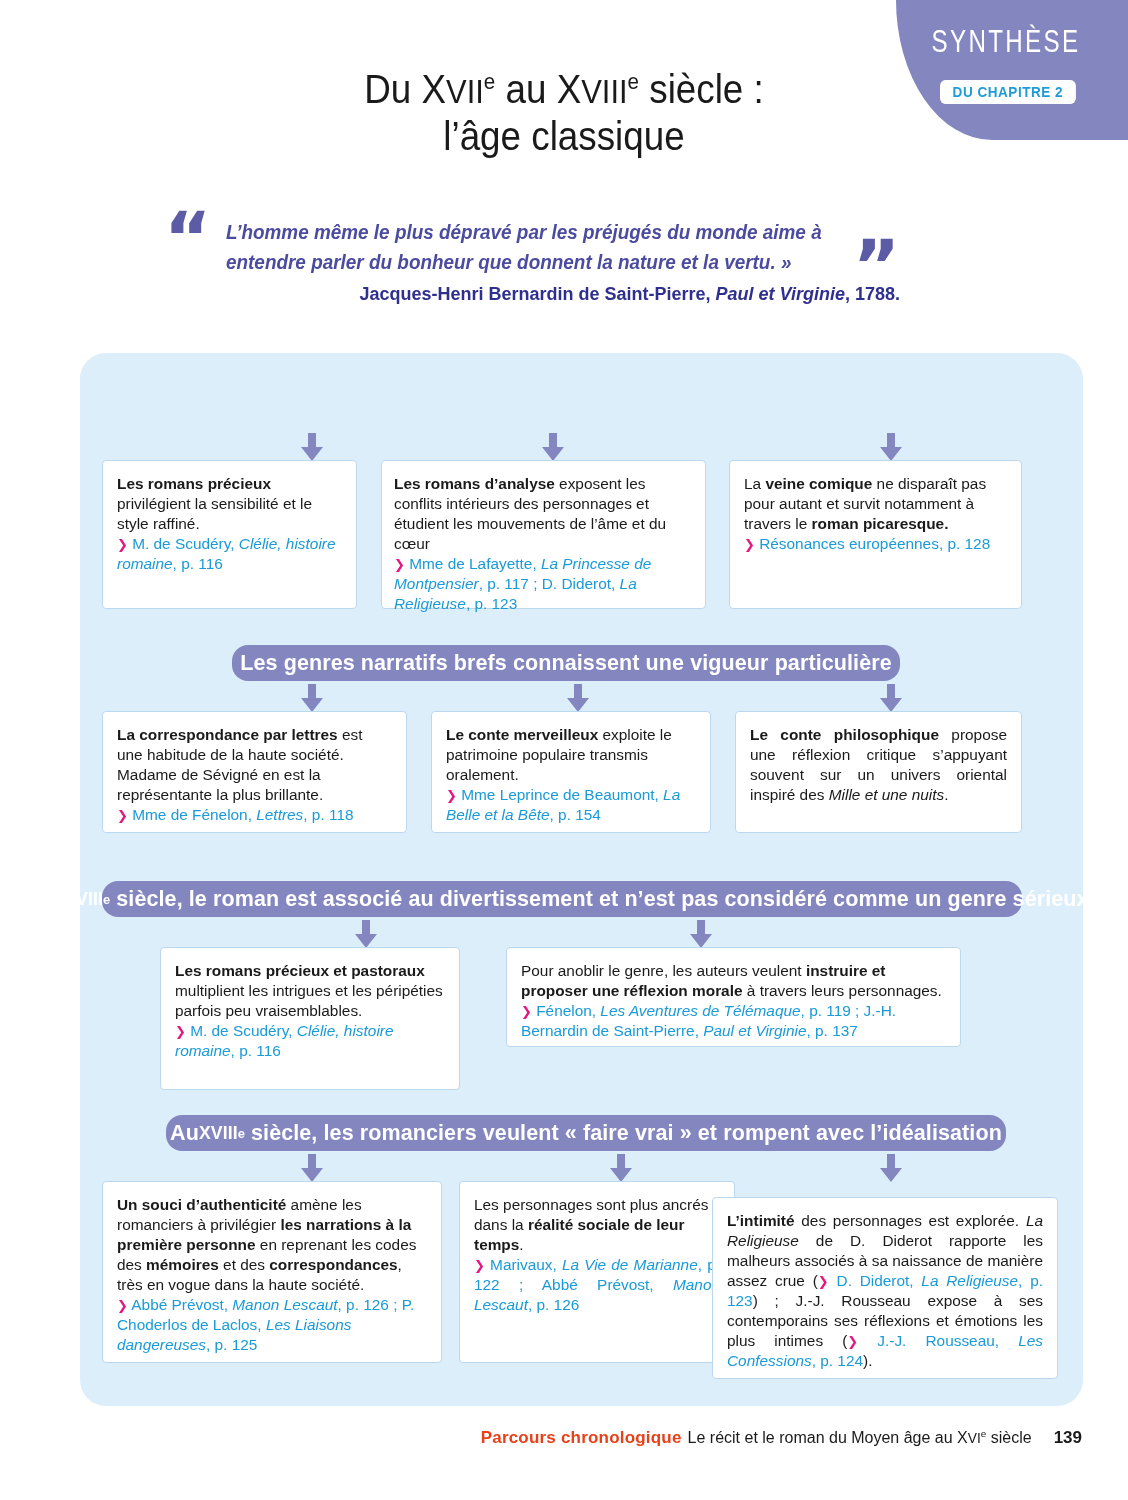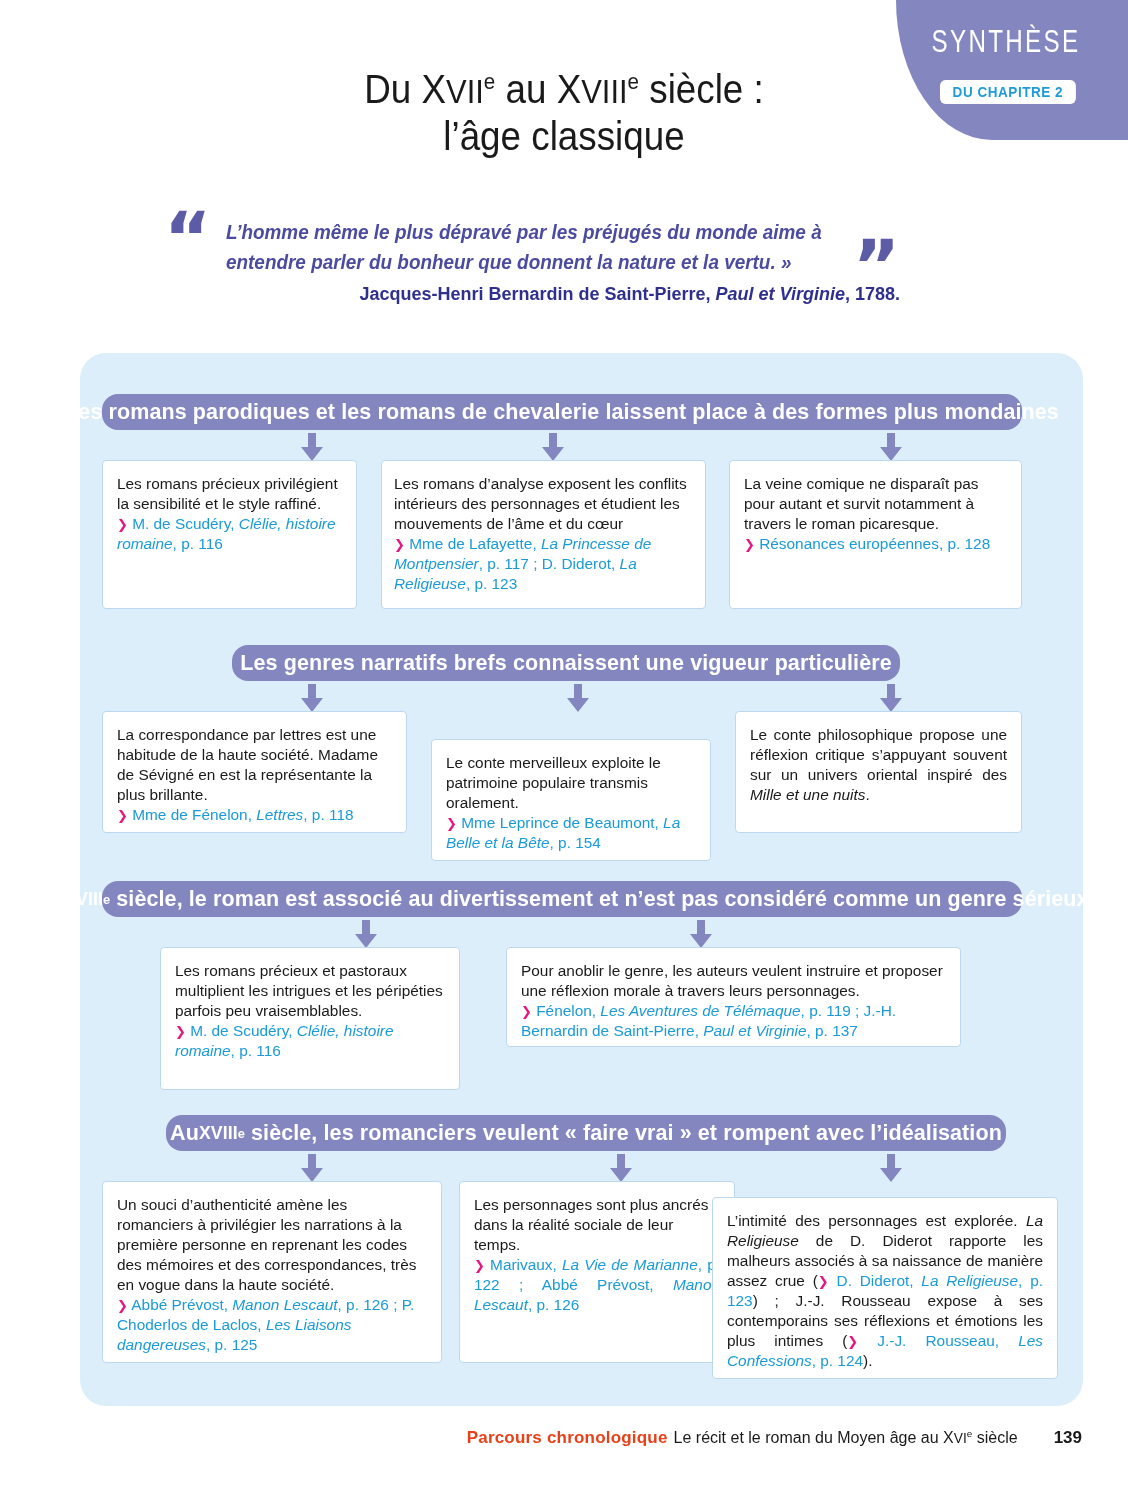--- a/index.html
+++ b/index.html
@@ -94,41 +94,41 @@
   }
 
   
   .card{
     position:absolute;background:#ffffff;border:1px solid #bcd8ef;
     border-radius:4px;box-sizing:border-box;
     padding:13px 14px 10px 14px;
     color:#1a1a1a;font-size:15.4px;line-height:1.30;
     font-family:"Liberation Sans", sans-serif;
   }
-  .card b{font-weight:normal;}
+  .card b{font-weight:bold;}
   .card i{font-style:italic;}
   .ref{color:#1a9ad7;}
   .ref i{font-style:italic;}
   .ref-arrow{color:#e6157f;font-weight:bold;font-family:"DejaVu Sans",sans-serif;font-size:13px;}
   .just{text-align:justify;}
 
   
   .footer{
     position:absolute;left:0;top:1428px;width:1128px;
     text-align:right;padding-right:46px;box-sizing:border-box;
     font-size:16px;color:#1a1a1a;
   }
   .footer .pc{
     color:#e8411a;font-weight:bold;
     font-family:"Liberation Sans Narrow","Liberation Sans",sans-serif;
     font-size:17px;letter-spacing:.2px;
   }
   .footer .ft{margin-left:6px;}
   .footer .ft .sup{font-size:.62em;vertical-align:super;}
-  .footer .pg{font-weight:bold;margin-left:36px;font-size:17px;}
+  .footer .pg{font-weight:bold;margin-left:22px;font-size:17px;}
 </style>
 </head>
 <body>
 
 <div class="corner-tab">
   <div class="synth">SYNTHÈSE</div>
   <div class="chap">DU CHAPITRE 2</div>
 </div>
 
 <div class="page-title">
@@ -141,21 +141,20 @@
   <div class="qmark close">”</div>
   <div class="quote-text">L’homme même le plus dépravé par les préjugés du monde aime à entendre parler du bonheur que donnent la nature et la vertu. »</div>
   <div class="quote-src">
     <span>Jacques-Henri Bernardin de Saint-Pierre,</span>
     <i>Paul et Virginie</i><span>, 1788.</span>
   </div>
 </div>
 
 <div class="panel">
 
-  <div class="banner" style="left:22px;top:41px;width:920px;height:36px;">Les romans parodiques et les romans de chevalerie laissent place à des formes plus mondaines</div>
   <div class="arrow" style="left:221px;top:80px;"></div>
   <div class="arrow" style="left:462px;top:80px;"></div>
   <div class="arrow" style="left:800px;top:80px;"></div>
 
   <div class="card" style="left:22px;top:107px;width:255px;height:149px;">
     <b>Les romans précieux</b><span> privilégient la sensibilité et le style raffiné.</span>
     <div class="ref">
       <span class="ref-arrow">❯</span>
       <span>M. de Scudéry, </span><i>Clélie, histoire romaine</i><span>, p. 116</span>
     </div>
@@ -183,21 +182,21 @@
   <div class="arrow" style="left:800px;top:331px;"></div>
 
   <div class="card" style="left:22px;top:358px;width:305px;height:122px;">
     <b>La correspondance par lettres</b><span> est une habitude de la haute société. Madame de Sévigné en est la représentante la plus brillante.</span>
     <div class="ref">
       <span class="ref-arrow">❯</span>
       <span>Mme de Fénelon, </span><i>Lettres</i><span>, p. 118</span>
     </div>
   </div>
 
-  <div class="card" style="left:351px;top:358px;width:280px;height:122px;margin-top:28px;">
+  <div class="card" style="left:351px;top:358px;width:280px;height:122px;">
     <b>Le conte merveilleux</b><span> exploite le patrimoine populaire transmis oralement.</span>
     <div class="ref">
       <span class="ref-arrow">❯</span>
       <span>Mme Leprince de Beaumont, </span><i>La Belle et la Bête</i><span>, p. 154</span>
     </div>
   </div>
 
   <div class="card just" style="left:655px;top:358px;width:287px;height:122px;">
     <b>Le conte philosophique</b><span> propose une réflexion critique s’appuyant souvent sur un univers oriental inspiré des </span><i>Mille et une nuits</i><span>.</span>
   </div>

